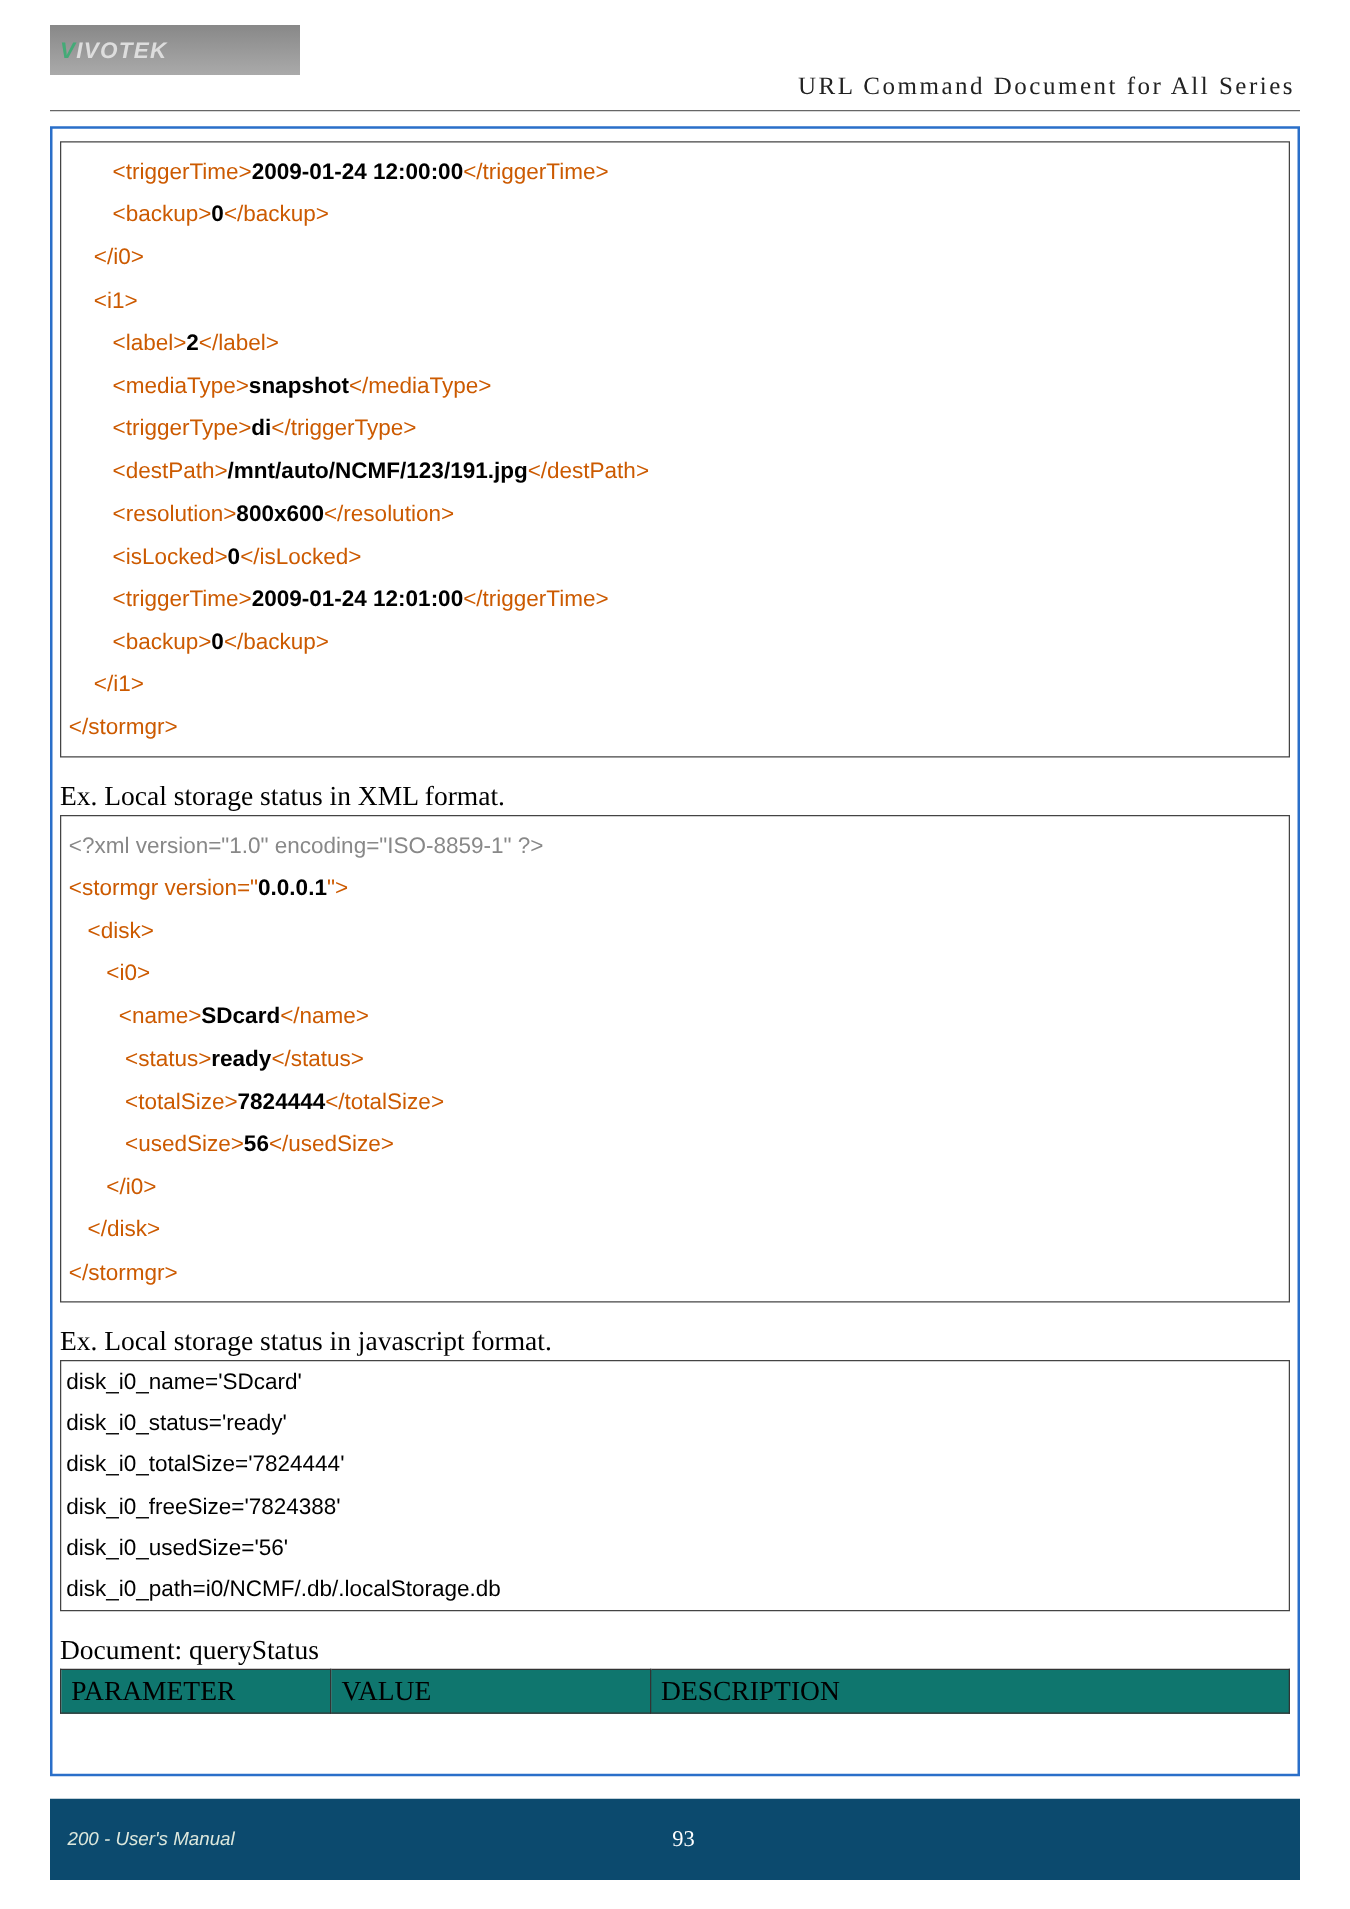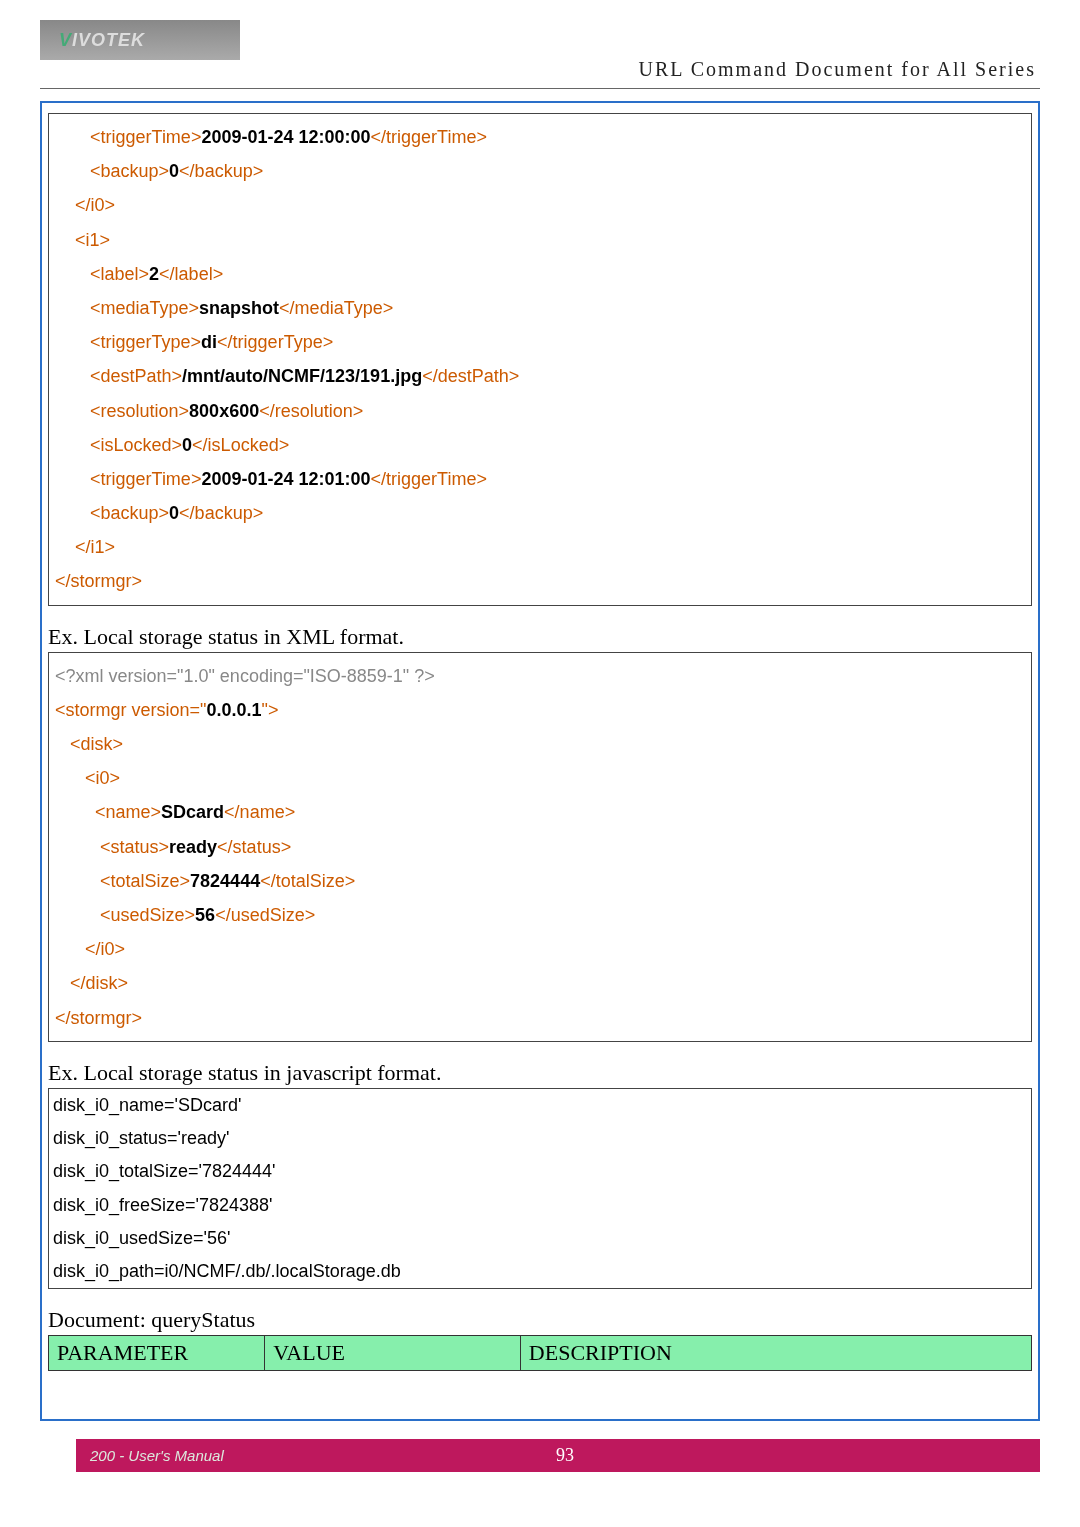--- a/index.html
+++ b/index.html
@@ -10,21 +10,21 @@
     height: 1527px;
     position: relative;
     padding: 20px 40px;
   }
   .header-bar {
     background: linear-gradient(to bottom, #888, #aaa);
     height: 40px;
     width: 200px;
     display: flex;
     align-items: center;
-    padding-left: 19px;
+    padding-left: 8px;
     margin-bottom: 4px;
   }
   .logo-text {
     color: #ddd;
     font-style: italic;
     font-weight: bold;
     font-size: 18px;
     letter-spacing: 1px;
   }
   .logo-v { color: #4a7; }
@@ -79,35 +79,34 @@
   }
   .param-table {
     margin: 0 6px 8px 6px;
     border-collapse: collapse;
     width: calc(100% - 12px);
     font-family: "Times New Roman", serif;
     font-size: 22px;
   }
   .param-table td {
     border: 1px solid #333;
-    background: #86efac;
+    background: #0f766e;
     padding: 4px 8px;
     text-align: left;
   }
   .footer-bar {
-    background: #be185d;
+    background: #0c4a6e;
     color: #dde8dd;
     font-style: italic;
     font-size: 15px;
-    padding: 6px 14px;
+    padding: 22px 14px;
     display: flex;
     justify-content: space-between;
     align-items: center;
     margin-top: 18px;
-    margin-left: 36px;
   }
   .footer-bar .pagenum {
     font-style: normal;
     font-family: "Times New Roman", serif;
     font-size: 18px;
     color: #fff;
   }
   .watermark {
     position: absolute;
     font-size: 140px;

